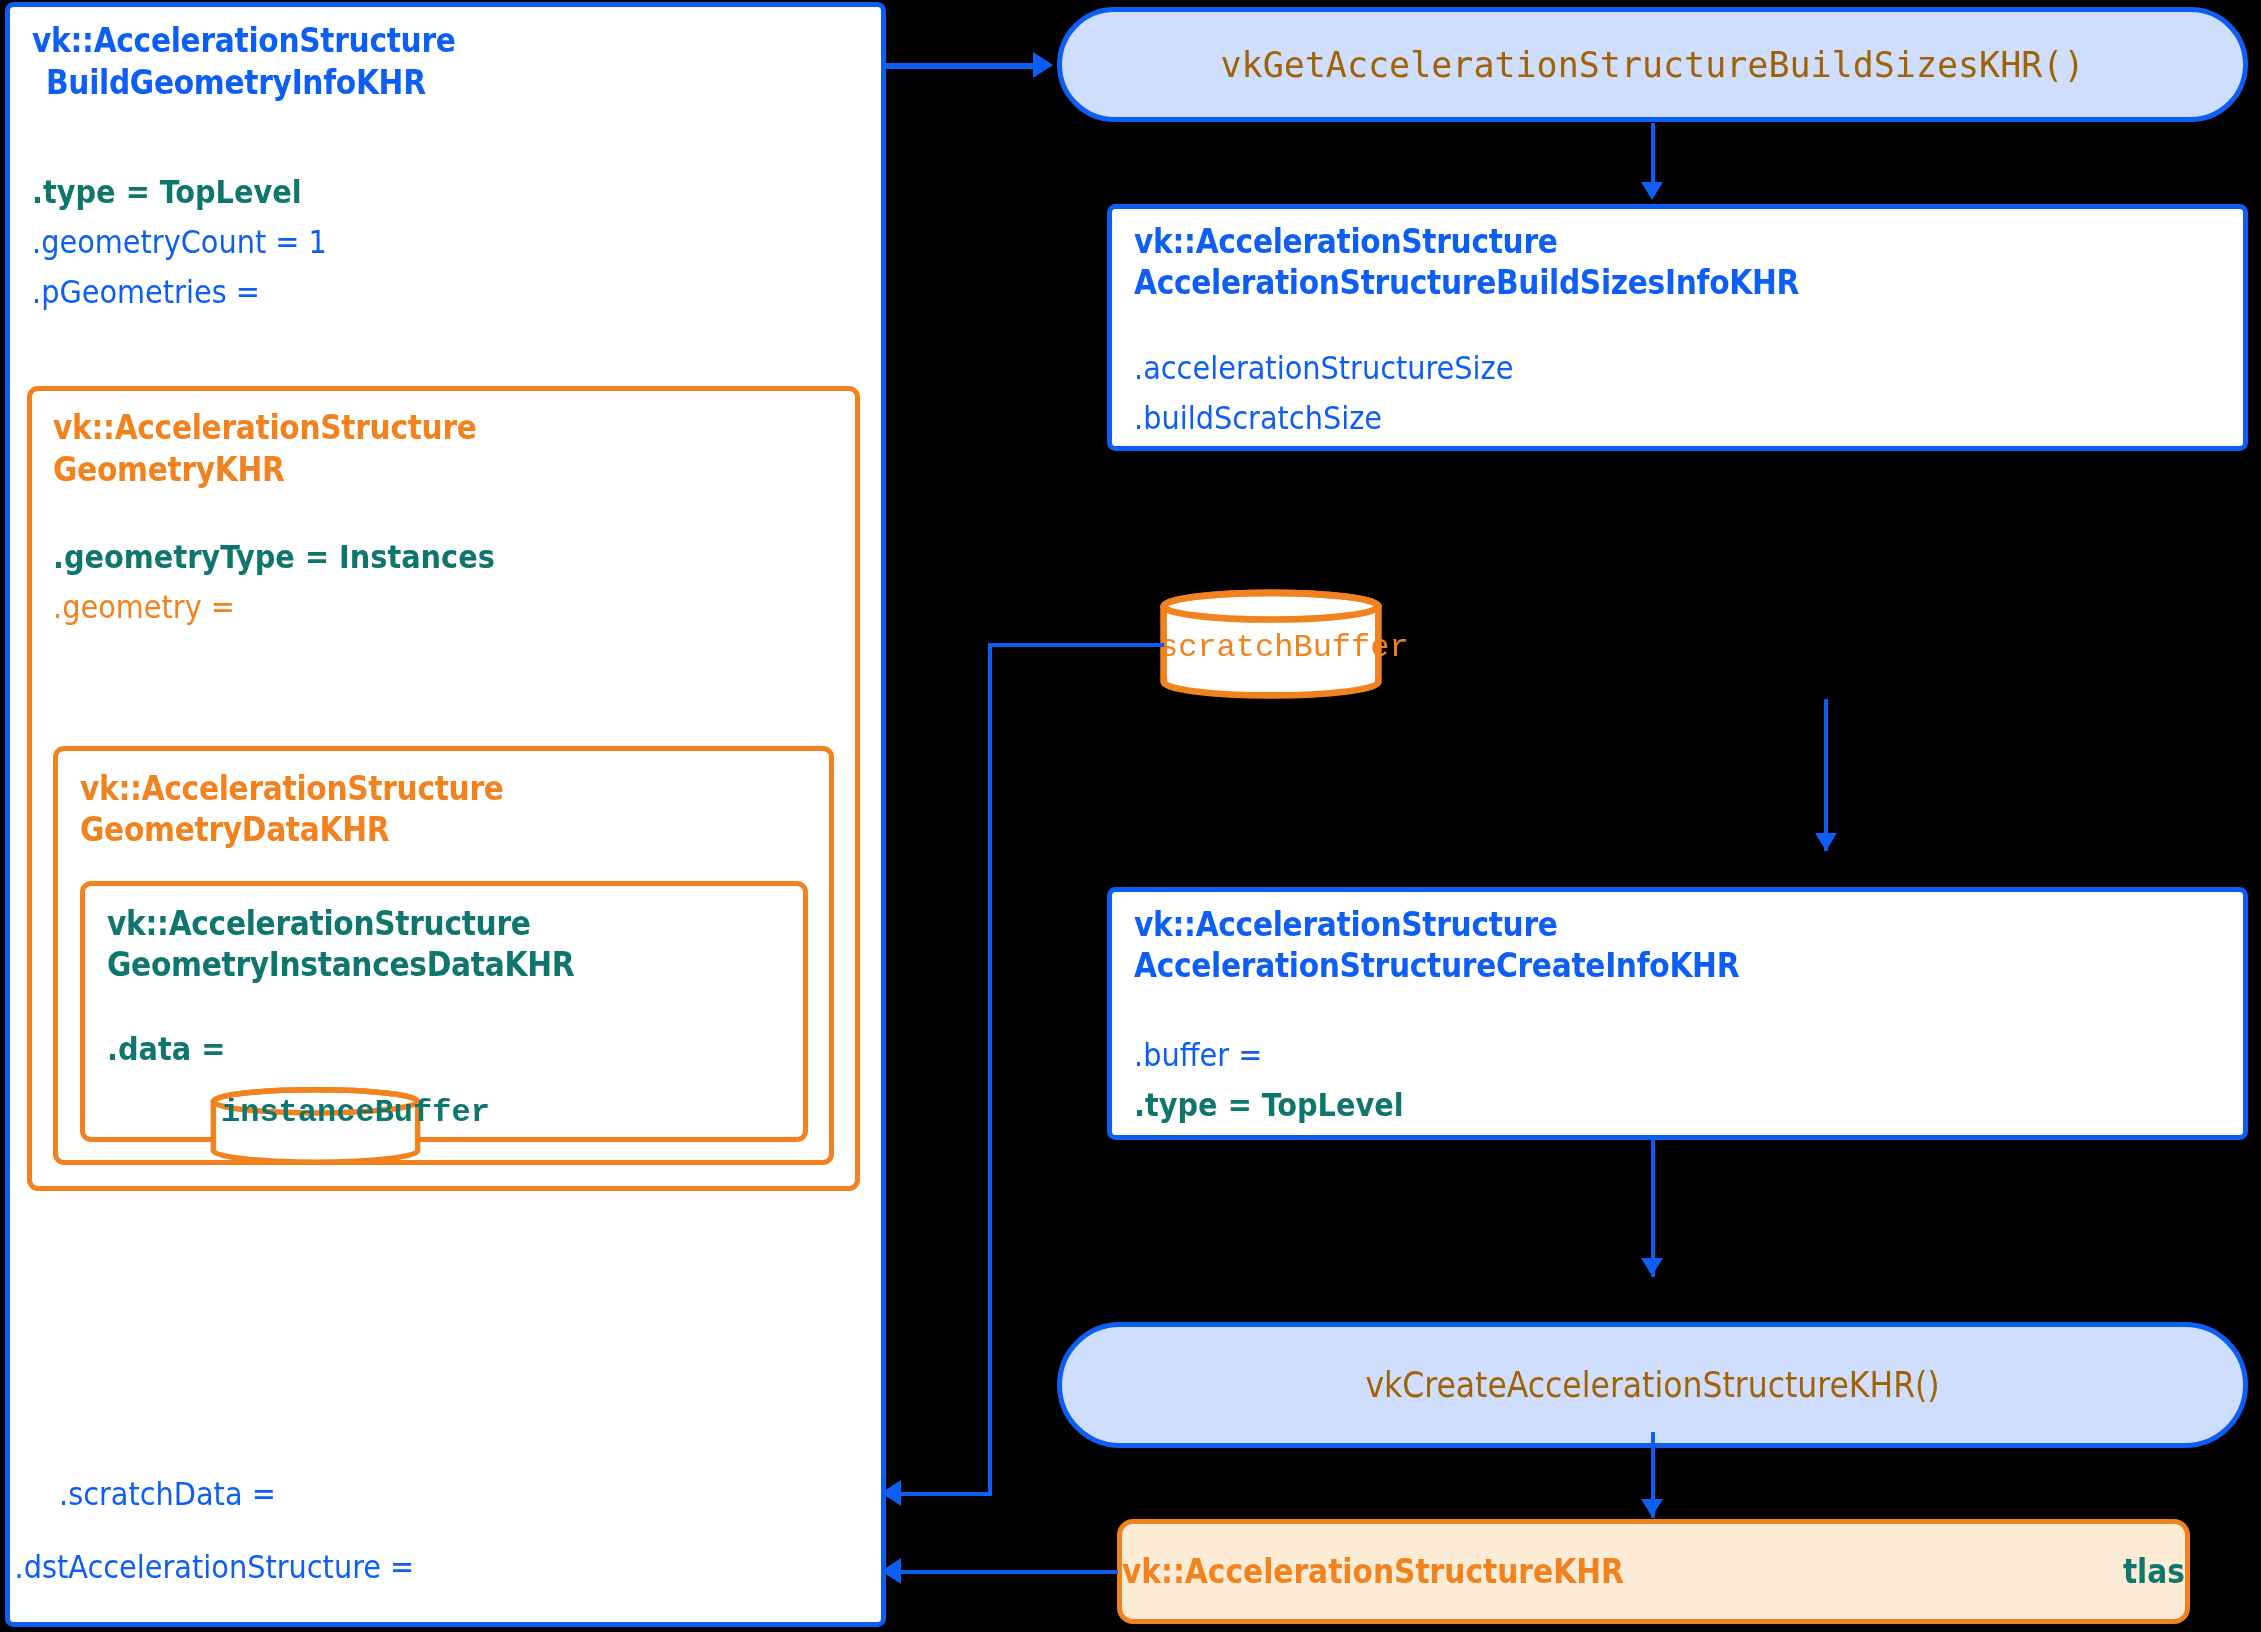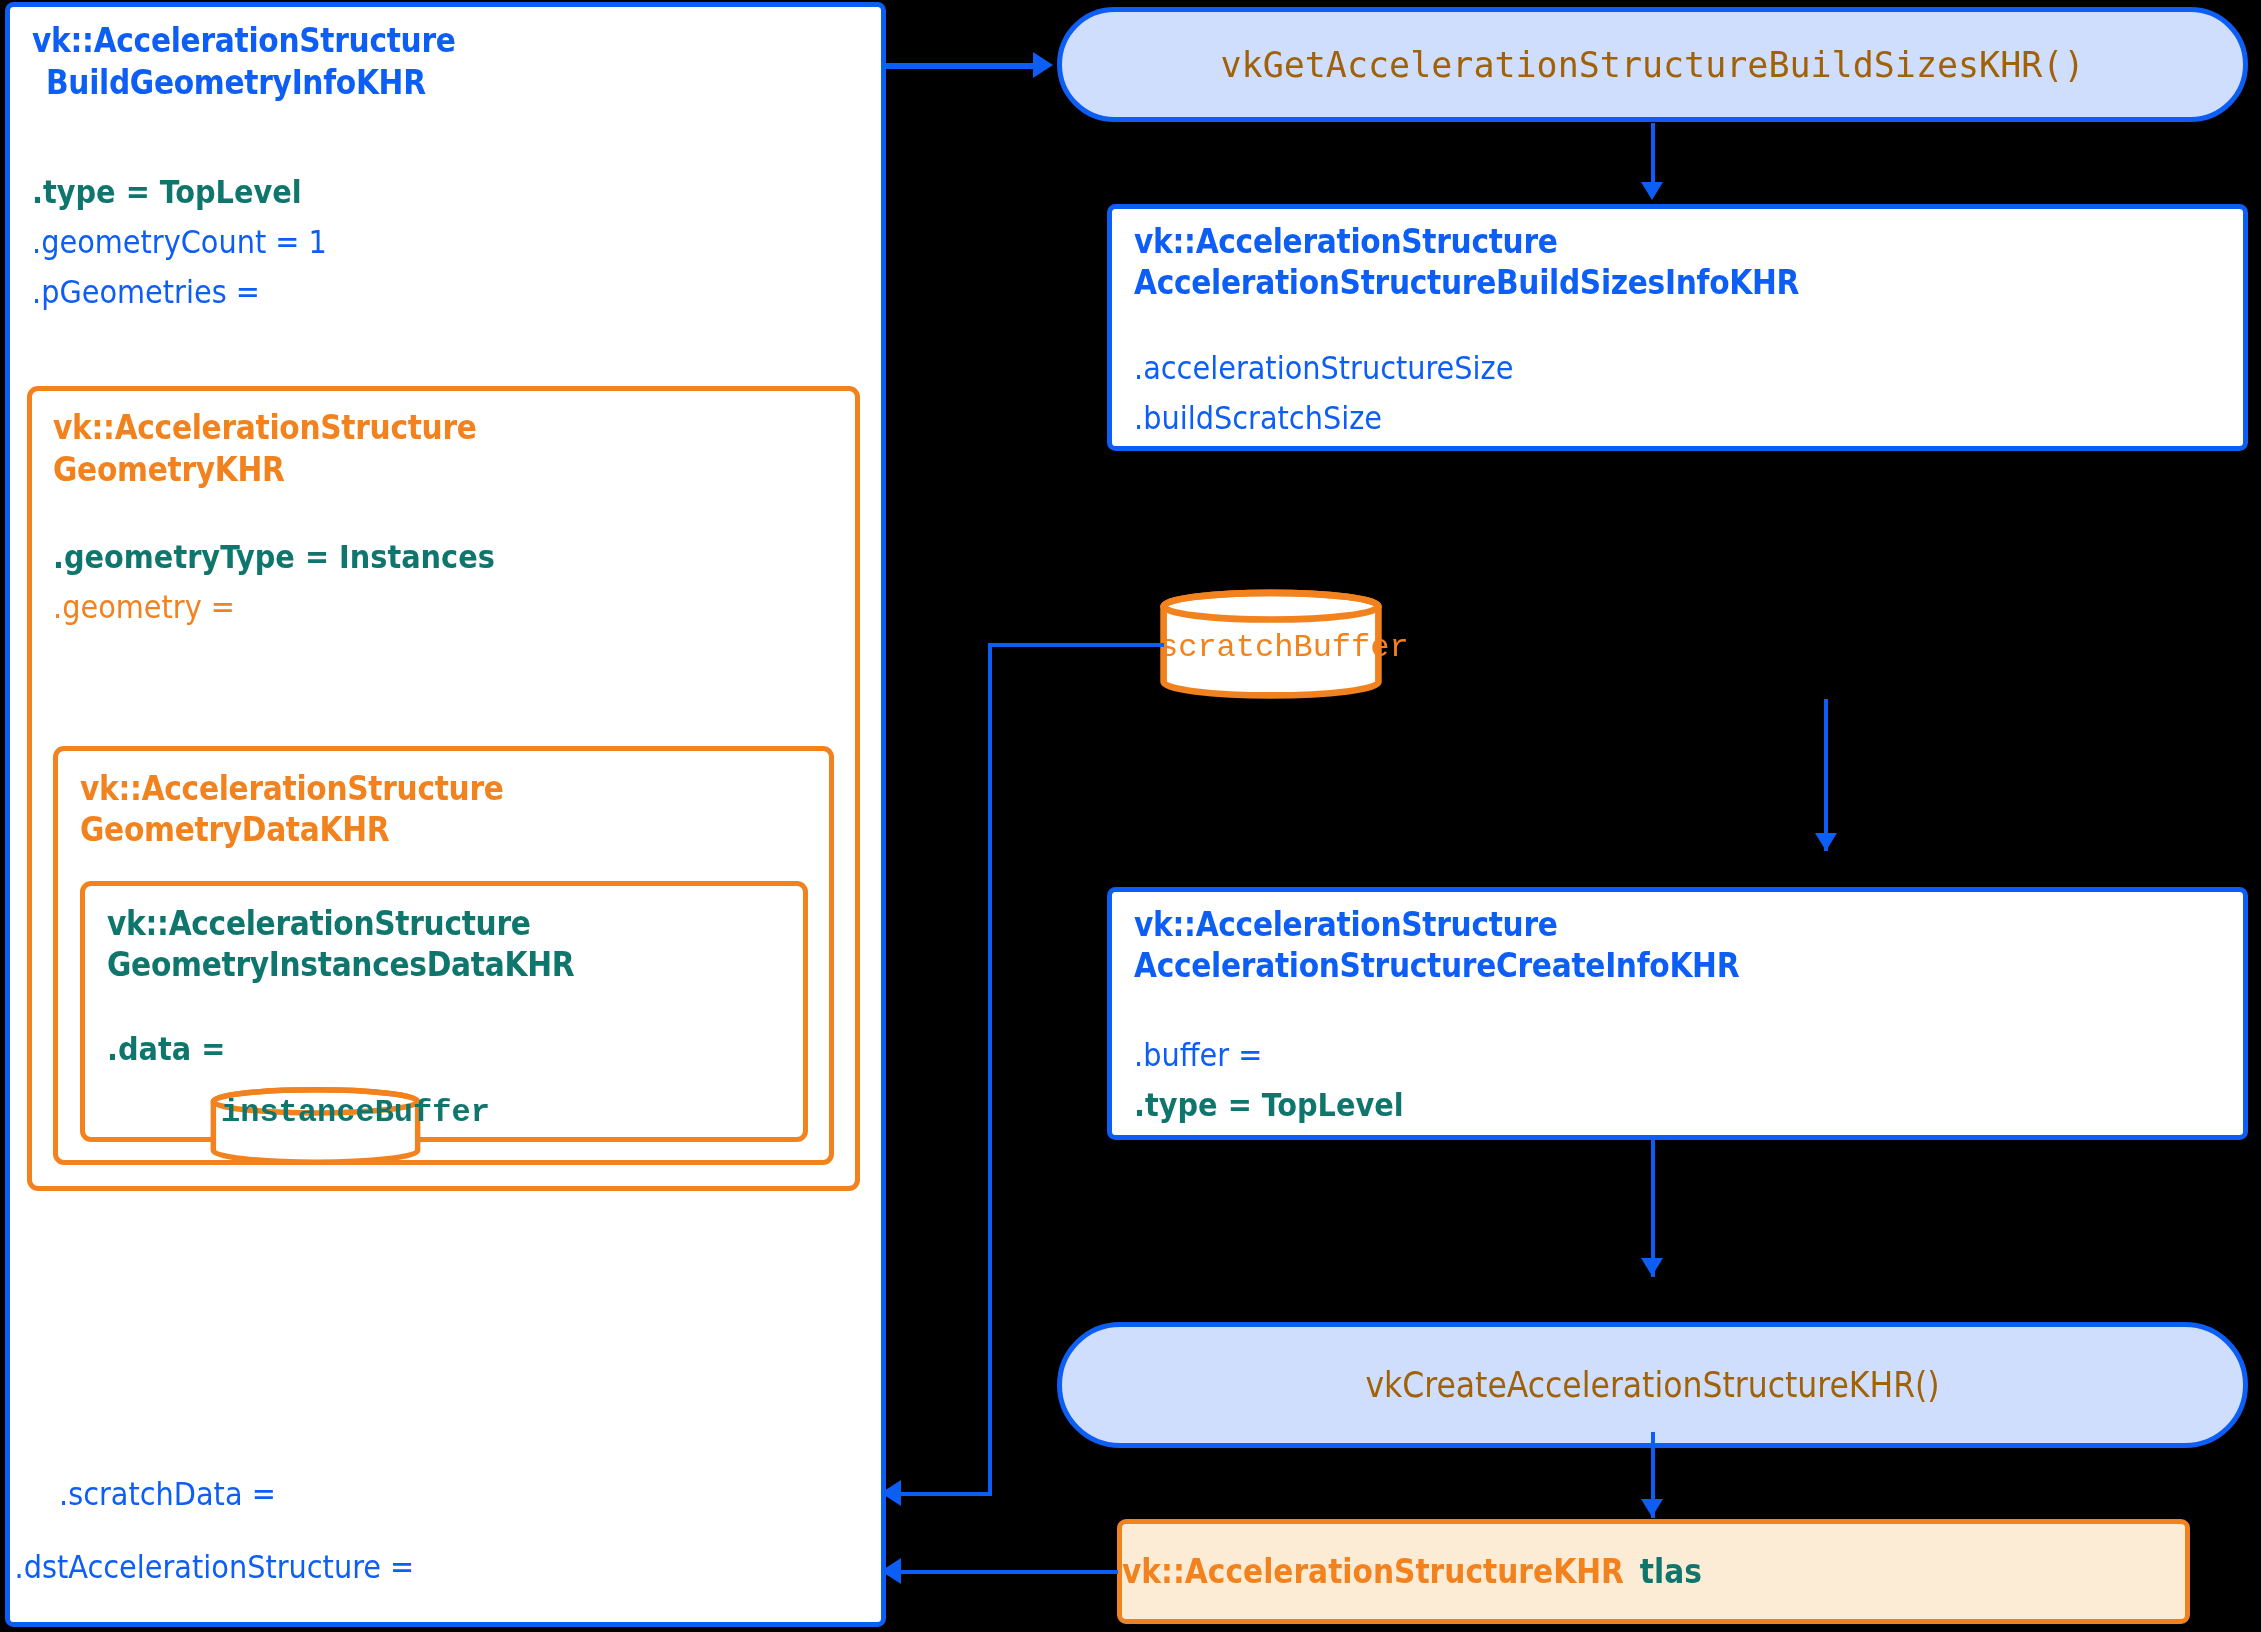--- a/index.html
+++ b/index.html
@@ -10,22 +10,22 @@
   
   .box{position:absolute;box-sizing:border-box;background:#fff;}
   .blue-box{border:5.5px solid #0d5ef5;border-radius:8.5px;}
   .orange-box{border:5.5px solid #f2821e;border-radius:11px;}
   .red-box{border:5.5px solid #f2821e;border-radius:11px;}
 
   .stadium{position:absolute;box-sizing:border-box;background:#cfdefc;
            border:5.5px solid #0d5ef5;border-radius:6076px;
            display:flex;align-items:center;justify-content:center;}
   .tlas-box{position:absolute;box-sizing:border-box;background:#fdecd5;
-            border:5.5px solid #f2821e;border-radius:9px;
-            display:flex;align-items:center;justify-content:flex-start;}
+            border:5.5px solid #f2821e;border-radius:16px;
+            display:flex;align-items:center;justify-content:space-between;}
 
   
   .t{position:absolute;white-space:pre;line-height:1.0;}
   .blue{color:#0d5ef5;}
   .orange{color:#f2821e;}
   .red{color:#0f766e;}
   .bold{font-weight:700;}
   .mono{font-family:"DejaVu Sans Mono","Liberation Mono",monospace;}
 
   .title-l1,.title-l2{font-size:33px;font-weight:700;letter-spacing:-0.3px;}

